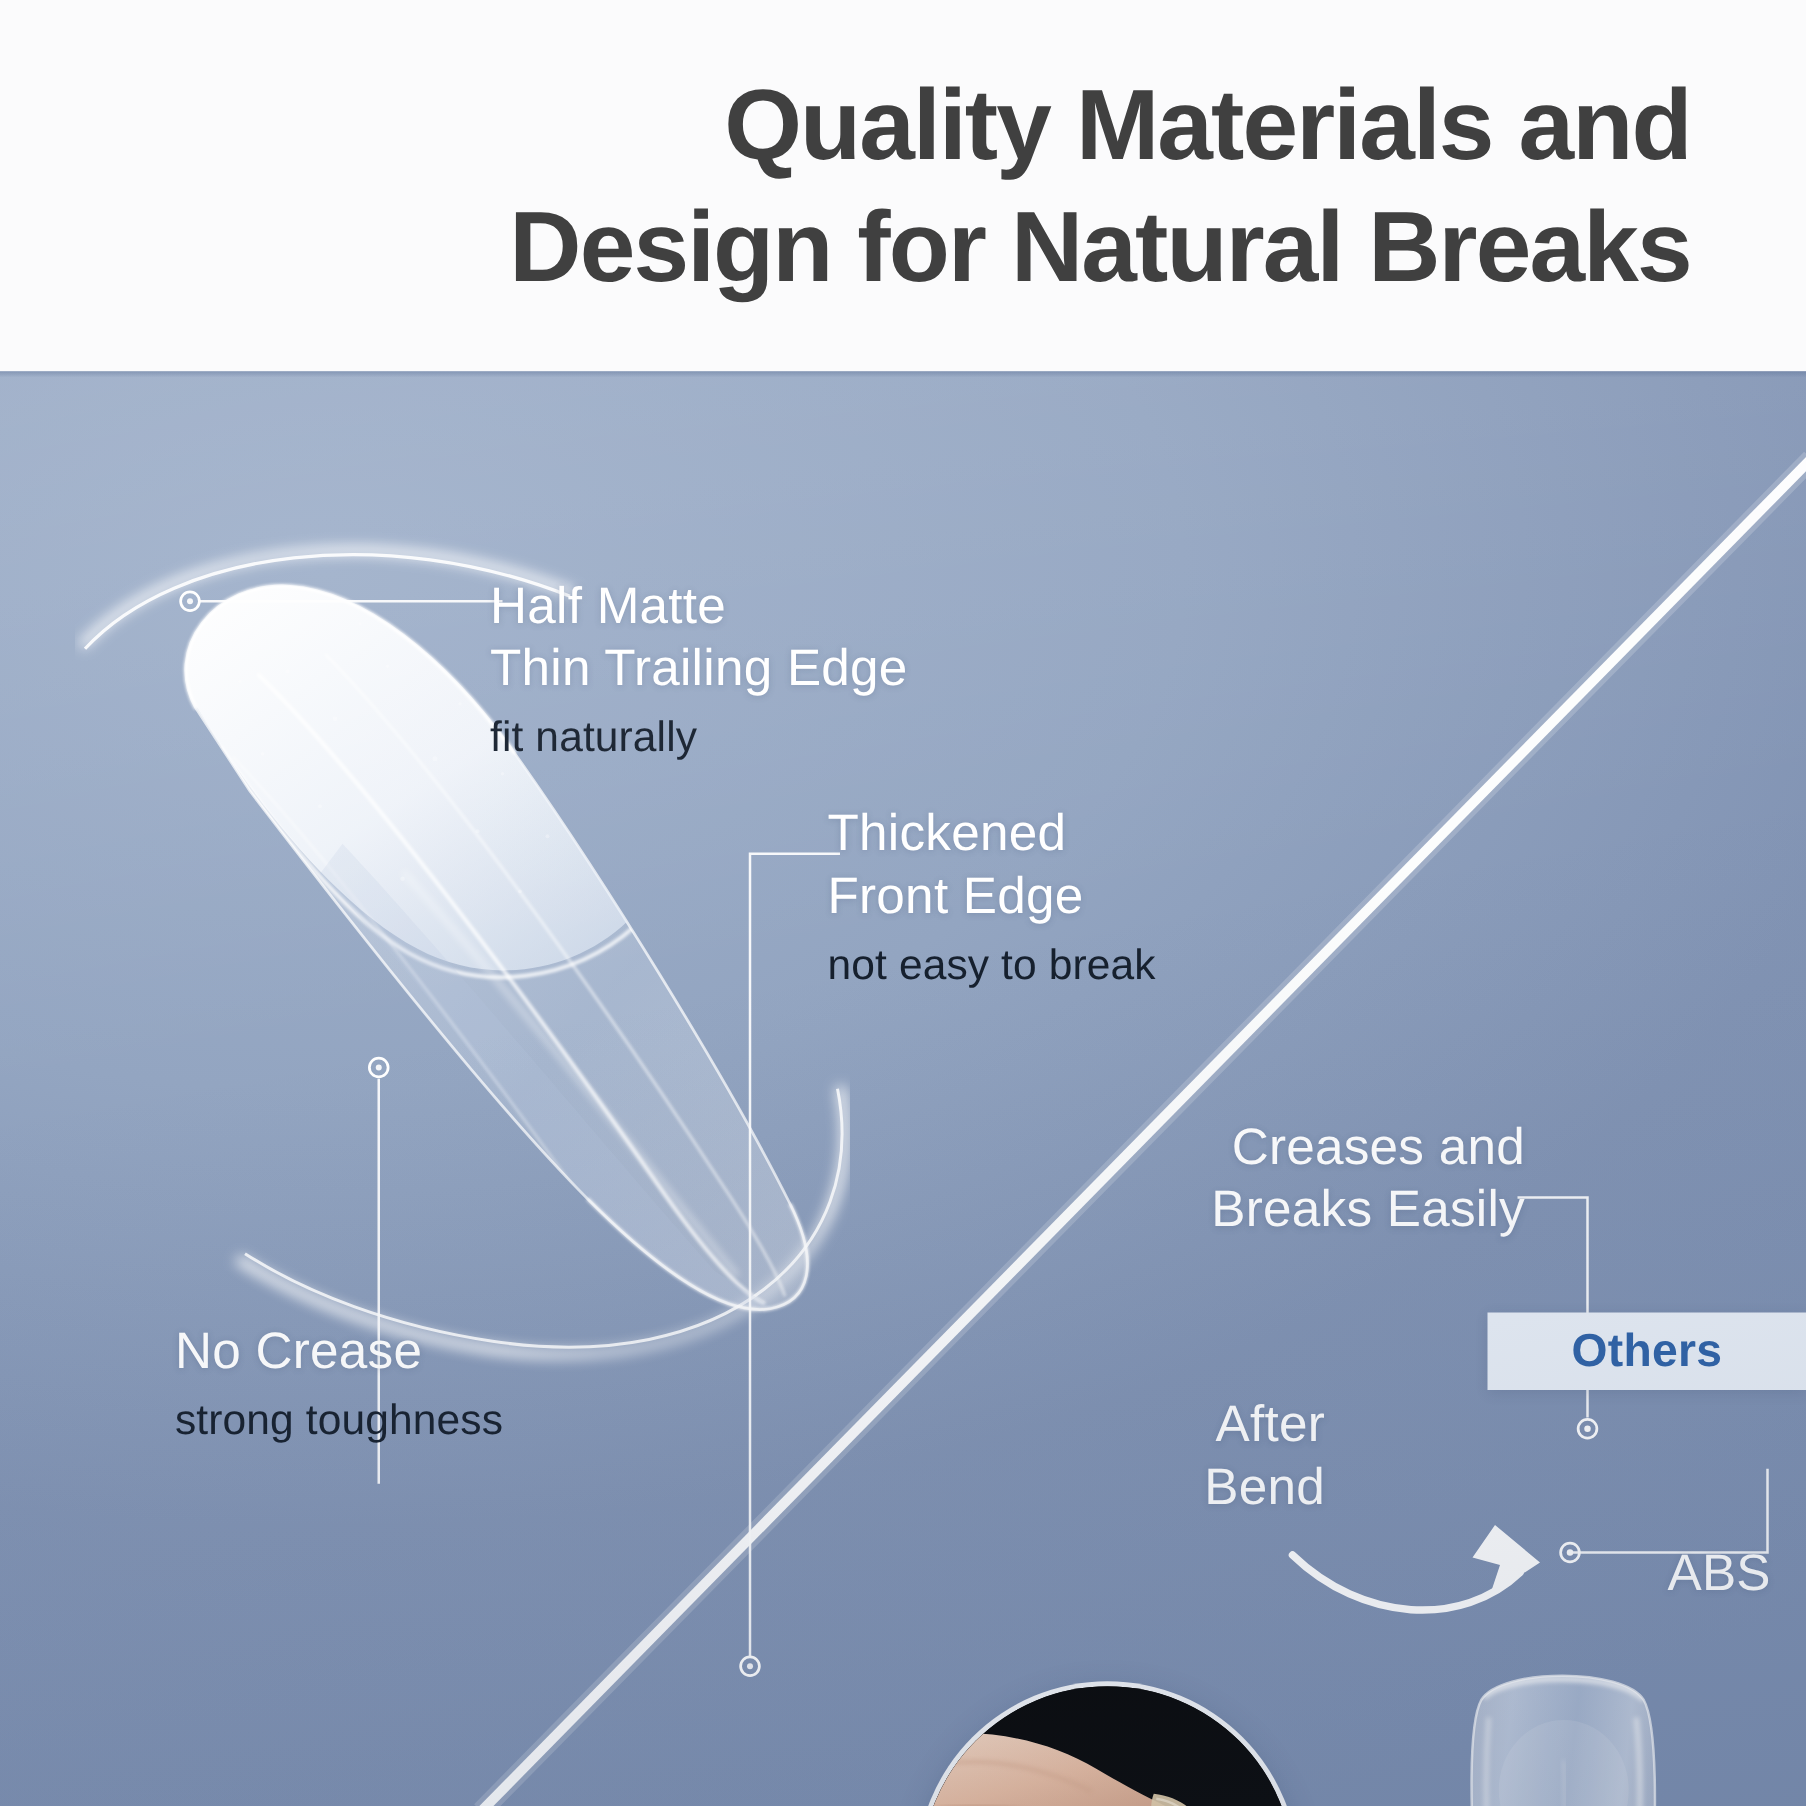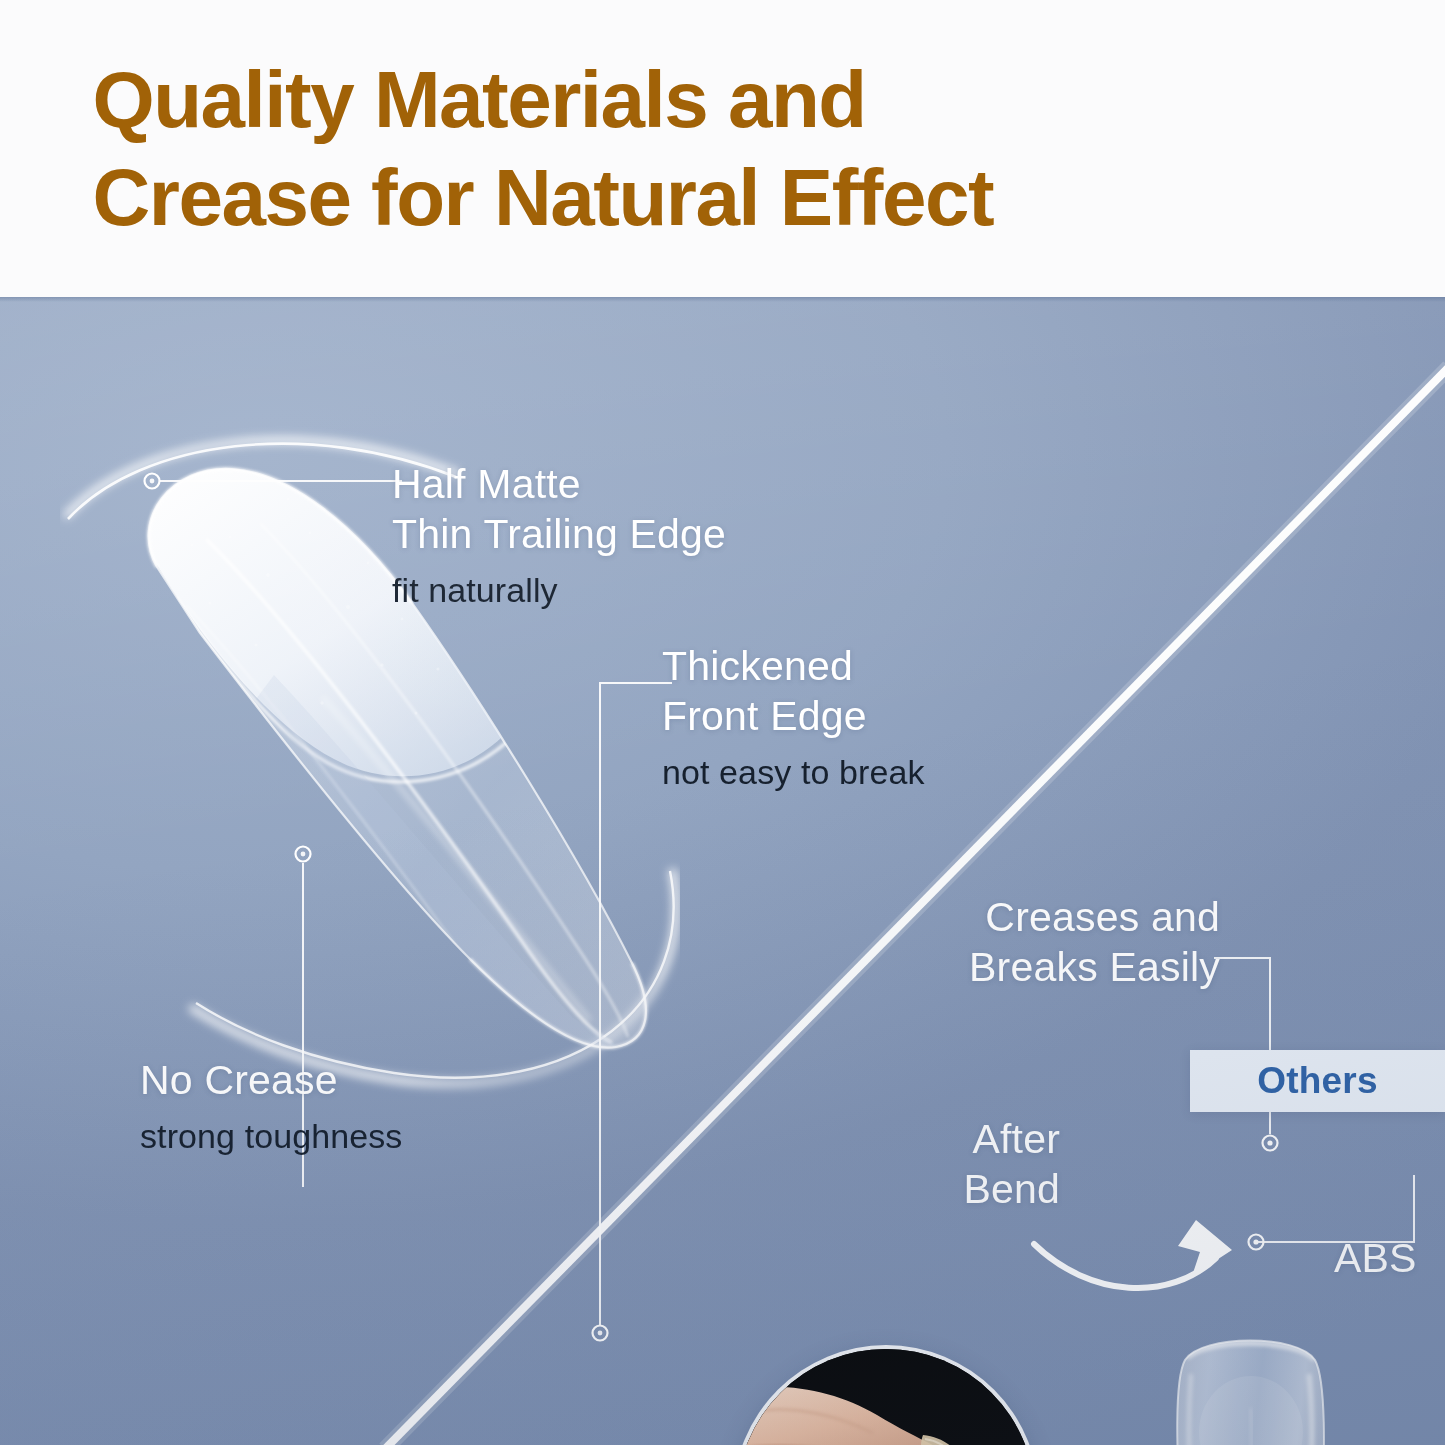--- a/index.html
+++ b/index.html
@@ -10,24 +10,24 @@
   }
   #page{position:relative;width:1445px;height:1445px;overflow:hidden;background:#fbfbfc;}
 
   
   .header{
     position:absolute;left:0;top:0;width:1445px;height:297px;
     background:#fbfbfc;
     display:flex;align-items:center;justify-content:center;
   }
   .header-title{
-    text-align:left;
+    text-align:right;
     font-size:80px;line-height:1.22;
     font-weight:700;letter-spacing:-1.5px;
-    color:#a16207;
+    color:#404040;
     width:1260px;
   }
   .header-title .ln{display:block;}
 
   
   .stage{
     position:absolute;left:0;top:297px;width:1445px;height:1148px;
     overflow:hidden;
     background:
       radial-gradient(125% 95% at 18% 14%, #9fb0ca 0%, #93a5c1 38%, #8294b4 70%, #7d90b2 100%);
@@ -91,21 +91,21 @@
   .tip-right{position:absolute;left:1155px;top:1015px;width:190px;height:430px;}
 </style>
 </head>
 <body>
 
 <div id="page">
 
   <div class="header">
     <div class="header-title">
       <span class="ln">Quality Materials and</span>
-      <span class="ln">Crease for Natural Effect</span>
+      <span class="ln">Design for Natural Breaks</span>
     </div>
   </div>
 
   <div class="stage">
     <div class="stage-topedge"></div>
 
     <div class="tip-left">
       <svg width="620" height="700" viewBox="0 0 620 700">
         <defs>
           <linearGradient id="gBody" x1="0" y1="0" x2="1" y2="1">

